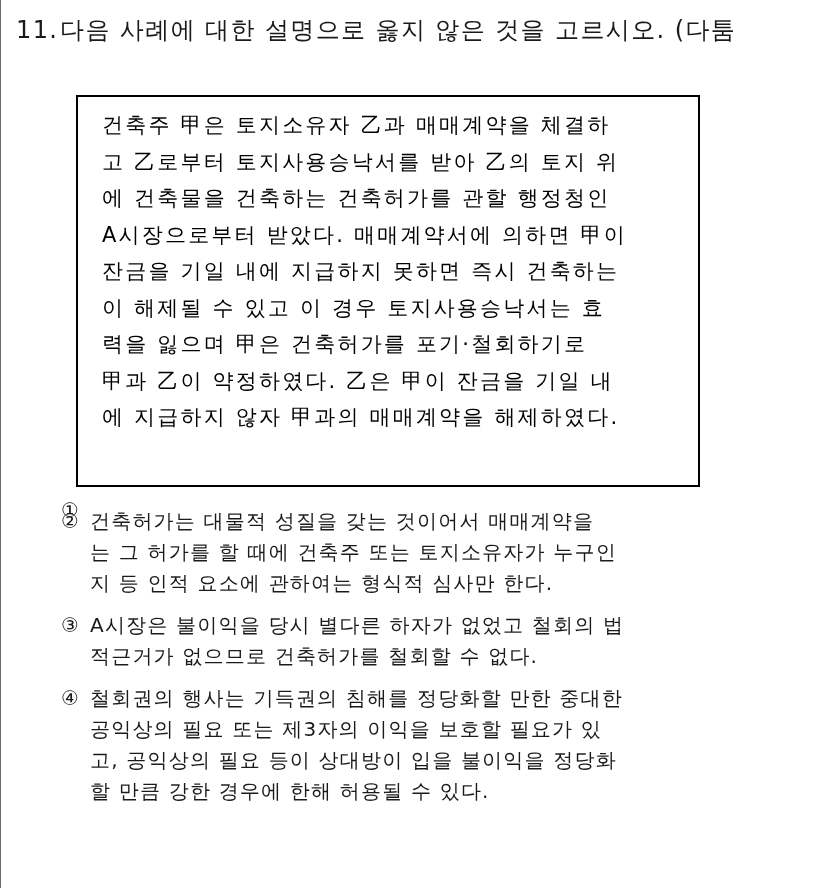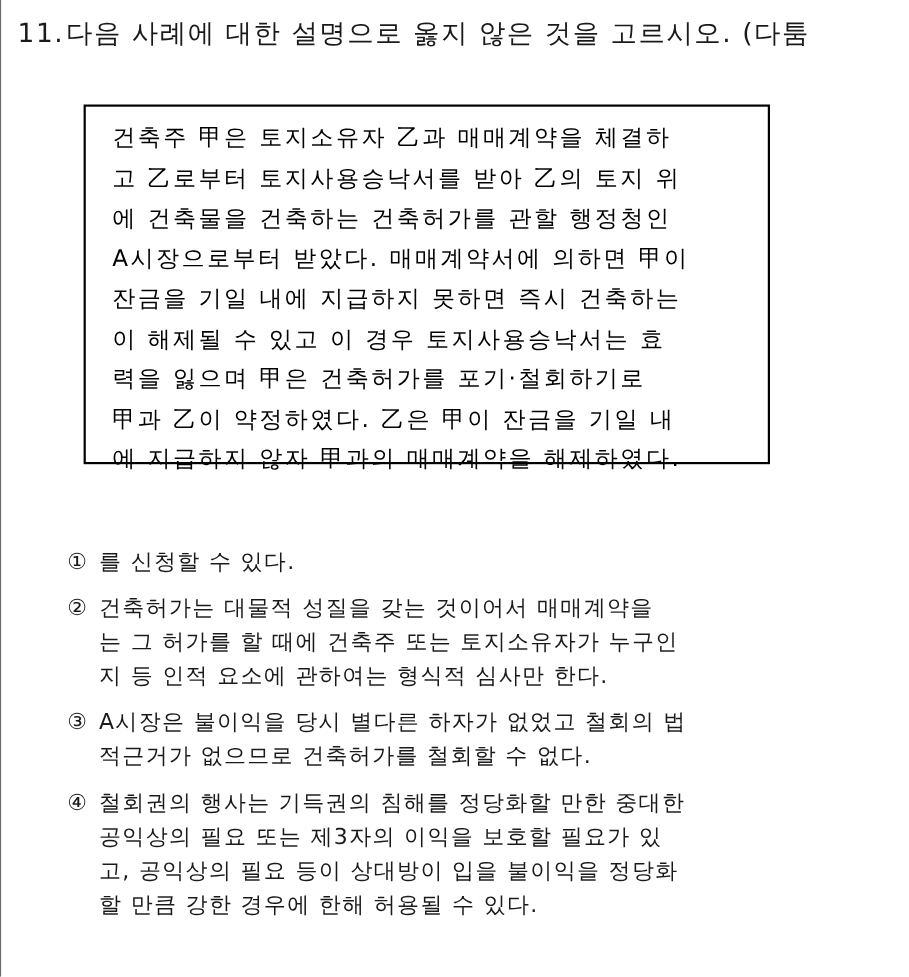--- a/index.html
+++ b/index.html
@@ -37,21 +37,21 @@
       width: 44px;
     }
     .question .line2 {
       padding-left: 44px;
     }
     .case-box {
       position: absolute;
       left: 76px;
       top: 95px;
       width: 624px;
-      height: 327px;
+      height: 392px;
       border: 2px solid #000;
       box-sizing: border-box;
       padding: 10px 0 0 24px;
     }
     .case-line {
       font-size: 21px;
       line-height: 36.5px;
       letter-spacing: 2.2px;
       white-space: nowrap;
       color: #000;
@@ -100,21 +100,20 @@
   <div class="case-line">잔금을 기일 내에 지급하지 못하면 즉시 건축하는</div>
   <div class="case-line">이 해제될 수 있고 이 경우 토지사용승낙서는 효</div>
   <div class="case-line">력을 잃으며 甲은 건축허가를 포기·철회하기로</div>
   <div class="case-line">甲과 乙이 약정하였다. 乙은 甲이 잔금을 기일 내</div>
   <div class="case-line">에 지급하지 않자 甲과의 매매계약을 해제하였다.</div>
 </div>
 
 <div class="options">
   <div class="option">
     <span class="option-marker">①</span>
-    <div class="option-line">를 신청할 수 있다.</div>
   </div>
   <div class="option">
     <span class="option-marker">②</span>
     <div class="option-line">건축허가는 대물적 성질을 갖는 것이어서 매매계약을</div>
     <div class="option-line">는 그 허가를 할 때에 건축주 또는 토지소유자가 누구인</div>
     <div class="option-line">지 등 인적 요소에 관하여는 형식적 심사만 한다.</div>
   </div>
   <div class="option">
     <span class="option-marker">③</span>
     <div class="option-line">A시장은 불이익을 당시 별다른 하자가 없었고 철회의 법</div>

